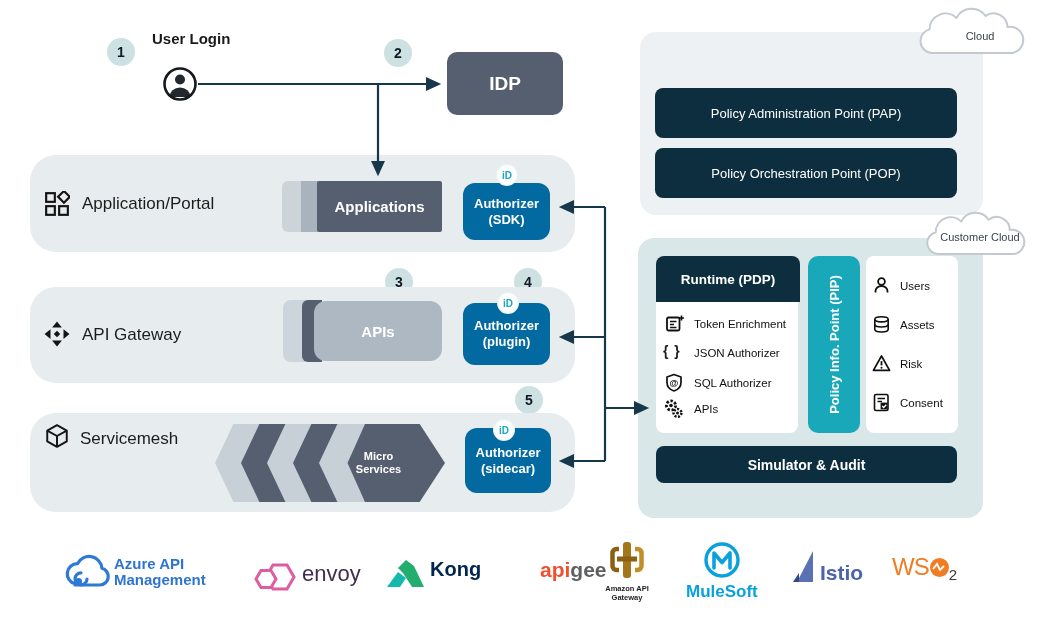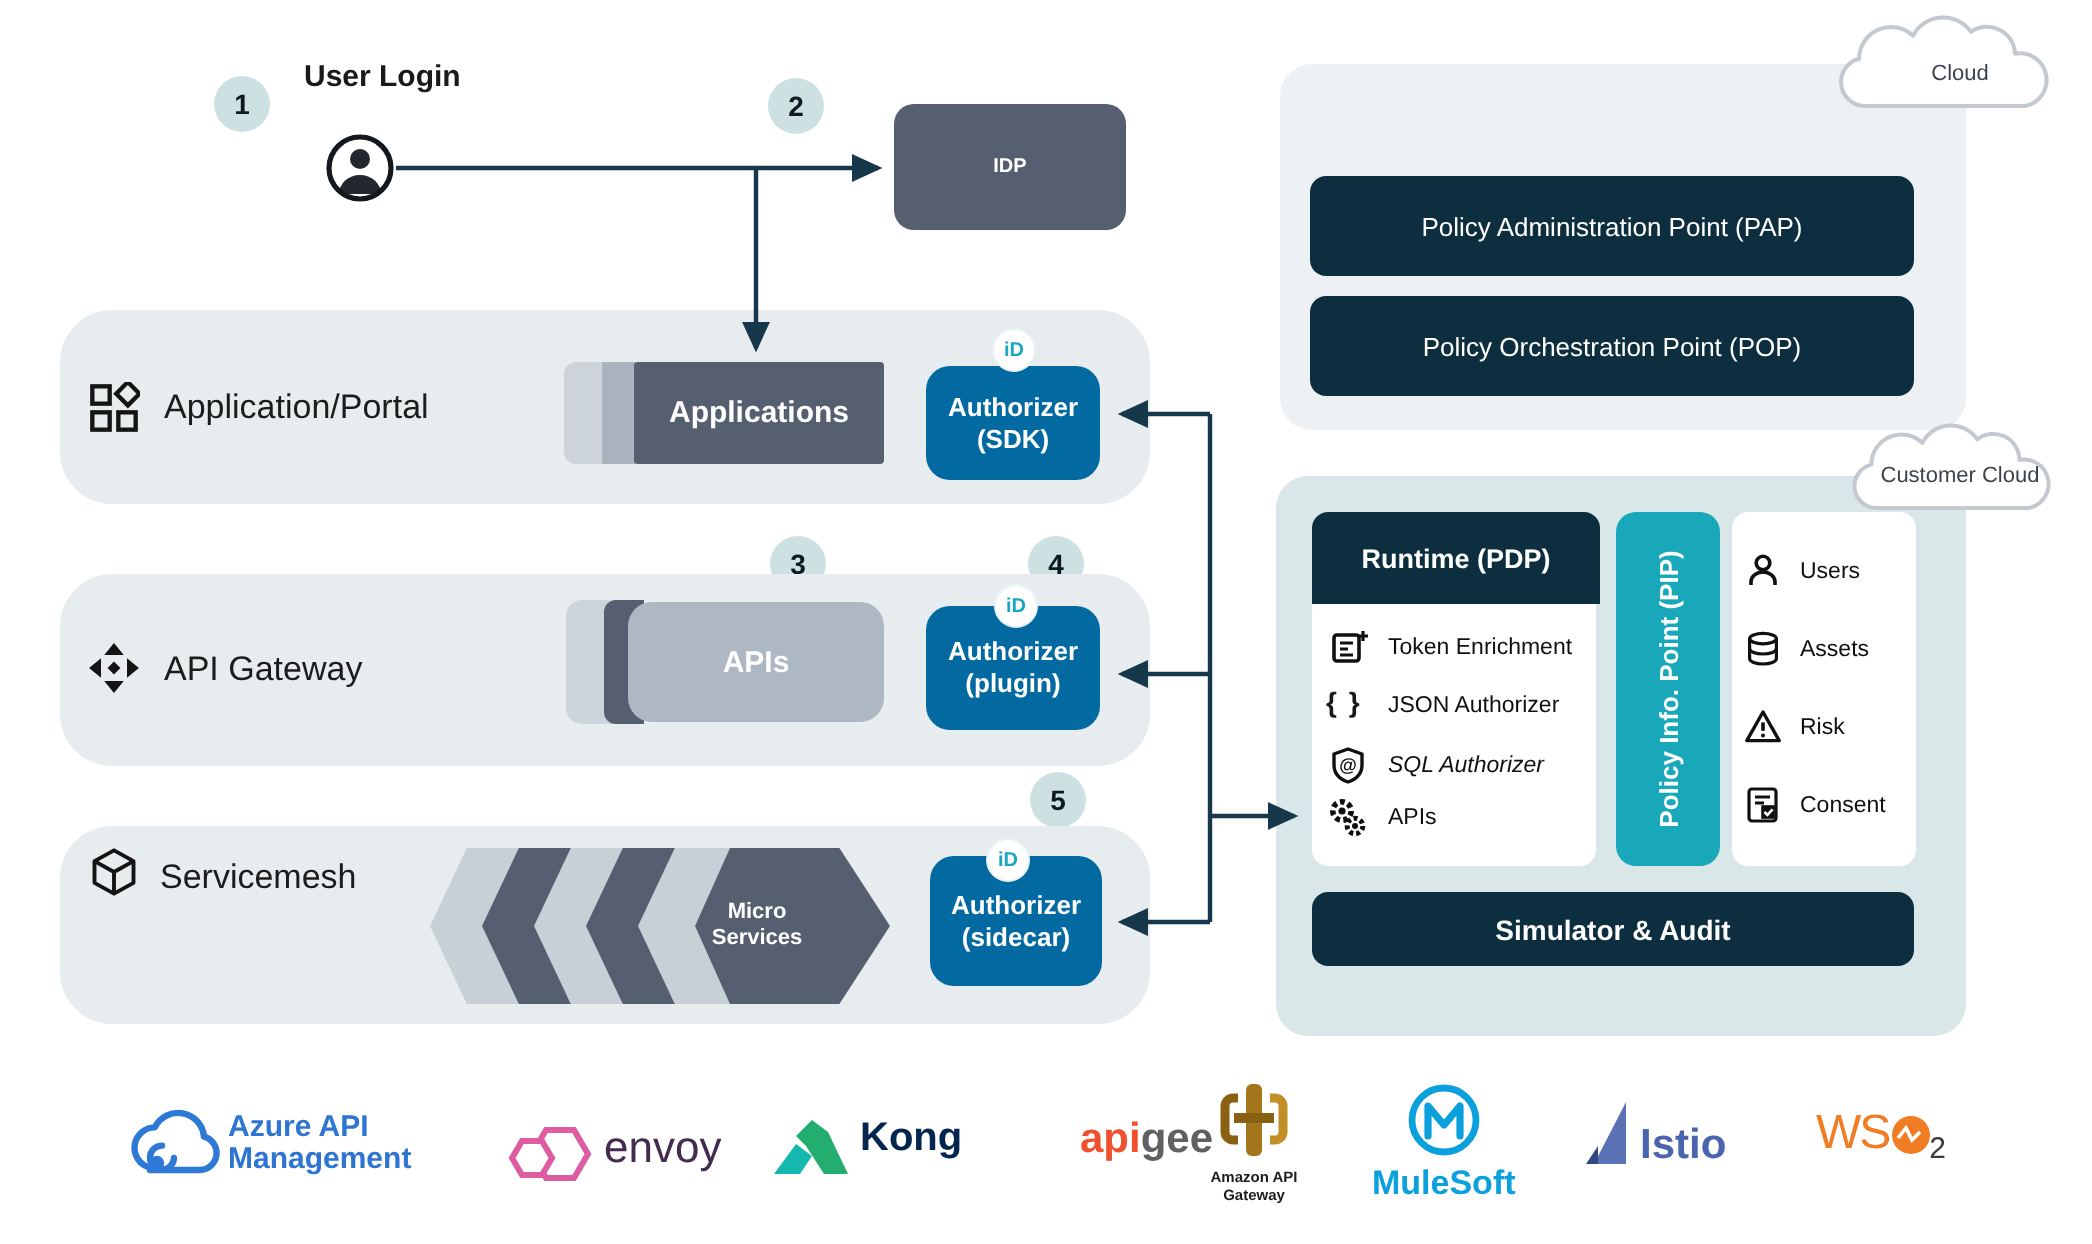--- a/index.html
+++ b/index.html
@@ -78,21 +78,21 @@
       </clipPath>
     <circle cx="18" cy="18" r="15.5" fill="#fff"></circle>
     <g clip-path="url(#pc)" fill="#23282e">
       <circle cx="18" cy="13.5" r="5"></circle>
       <path d="M7.5,31 a10.5,9.5 0 0 1 21,0 z"></path>
     </g>
     <circle cx="18" cy="18" r="15.5" fill="none" stroke="#15191e" stroke-width="2.6"></circle>
   </svg>
 
   <div class="abs navybox slate" style="left:447px;top:52px;width:116px;height:63px;border-radius:10px;background:#565f6f;">
-    <span style="font-size:10px;font-weight:bold;">IDP</span>
+    <span style="font-size:19px;font-weight:bold;">IDP</span>
   </div>
 
   <div class="abs row" style="left:30px;top:155px;width:545px;height:97px;"></div>
   <svg class="abs" style="left:44px;top:191px;" width="26" height="26" viewBox="0 0 24 24">
     <g fill="none" stroke="#141414" stroke-width="2">
       <rect x="2" y="2" width="8" height="8"></rect>
       <rect x="2" y="14" width="8" height="8"></rect>
       <rect x="14" y="14" width="8" height="8"></rect>
       <rect x="14.6" y="1.6" width="7.6" height="7.6" transform="rotate(45 18.4 5.4)"></rect>
     </g>
@@ -183,21 +183,21 @@
       <path d="M16.5,1.5 v5 M14,4 h5" stroke-width="1.6"></path>
     </g>
   </svg>
   <div class="abs item-label" style="left:694px;top:318px;">Token Enrichment</div>
   <div class="abs" style="left:663px;top:343px;font-size:14px;font-weight:bold;letter-spacing:1px;">{ }</div>
   <div class="abs item-label" style="left:694px;top:347px;">JSON Authorizer</div>
   <svg class="abs" style="left:664px;top:373px;" width="20" height="20" viewBox="0 0 20 20">
     <path d="M10,1.5 L17,4 V9.5 c0,4.5 -3.2,7.2 -7,8.5 c-3.8,-1.3 -7,-4 -7,-8.5 V4 z" fill="none" stroke="#101010" stroke-width="1.7" stroke-linejoin="round"></path>
     <text x="10" y="12.6" text-anchor="middle" font-size="9" font-weight="bold" fill="#101010">@</text>
   </svg>
-  <div class="abs item-label" style="left:694px;top:377px;font-style:italic;">SQL Authorizer</div>
+  <div class="abs item-label" style="left:694px;top:377px;">SQL Authorizer</div>
   <svg class="abs" style="left:663px;top:398px;" width="22" height="22" viewBox="0 0 22 22">
     <circle cx="8" cy="7.5" r="4.6" fill="none" stroke="#101010" stroke-width="2.8" stroke-dasharray="2.4 1.7"></circle>
     <circle cx="8" cy="7.5" r="1.8" fill="#101010"></circle>
     <circle cx="14.5" cy="15" r="3.9" fill="none" stroke="#101010" stroke-width="2.5" stroke-dasharray="2 1.5"></circle>
     <circle cx="14.5" cy="15" r="1.5" fill="#101010"></circle>
   </svg>
   <div class="abs item-label" style="left:694px;top:403px;">APIs</div>
 
   <div class="abs pip" style="left:808px;top:256px;width:52px;height:177px;">
     <span>Policy Info. Point (PIP)</span>
@@ -279,21 +279,21 @@
     <path d="M11,27 V12 l8,9.5 8,-9.5 V27" fill="none" stroke="#0aa0dc" stroke-width="3.6" stroke-linejoin="round" stroke-linecap="round"></path>
   </svg>
   <div class="abs logo-text" style="left:686px;top:582px;color:#0aa1dd;font-size:17px;font-weight:bold;">MuleSoft</div>
 
   <svg class="abs" style="left:791px;top:546px;" width="26" height="42" viewBox="0 0 26 42">
     <polygon points="22,5 22,36 6,36" fill="#5a72b4"></polygon>
     <polygon points="2,36 8,27 8,36" fill="#32497f"></polygon>
   </svg>
   <div class="abs logo-text" style="left:820px;top:561px;color:#4a64ad;font-size:21px;font-weight:bold;">Istio</div>
 
-  <div class="abs" style="left:892px;top:553px;display:flex;align-items:center;margin-left:16px;">
+  <div class="abs" style="left:892px;top:553px;display:flex;align-items:center;">
     <span style="color:#f07d23;font-size:24px;letter-spacing:-1px;">WS</span>
     <span style="width:19px;height:19px;border-radius:50%;background:#f07d23;display:inline-flex;align-items:center;justify-content:center;margin-left:1px;">
       <svg width="14" height="12" viewBox="0 0 14 12">
           <polyline points="1,8 5,3 8,9 12,5" fill="none" stroke="#fff" stroke-width="1.8"></polyline>
         </svg>
     </span>
     <span style="color:#3a3a3a;font-size:15px;align-self:flex-end;margin-bottom:-2px;">2</span>
   </div>
 
 </div>

